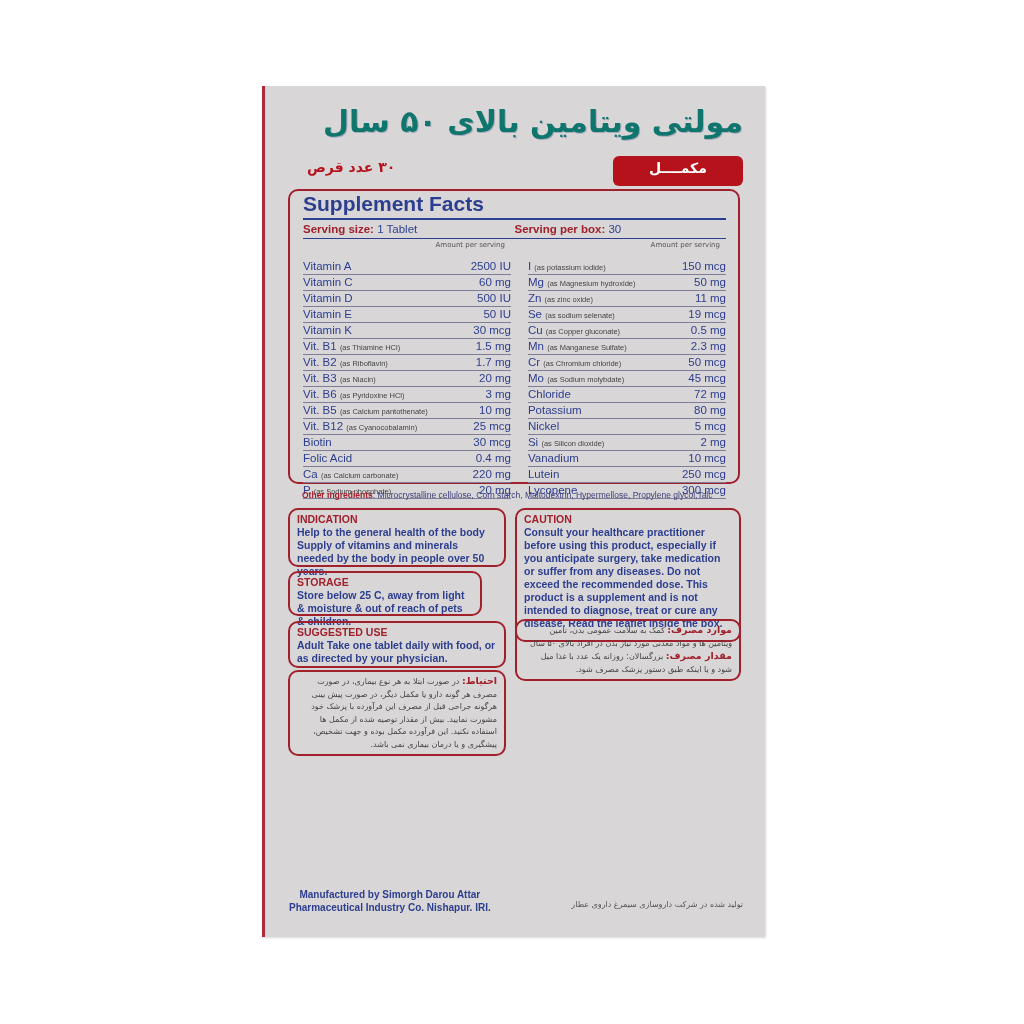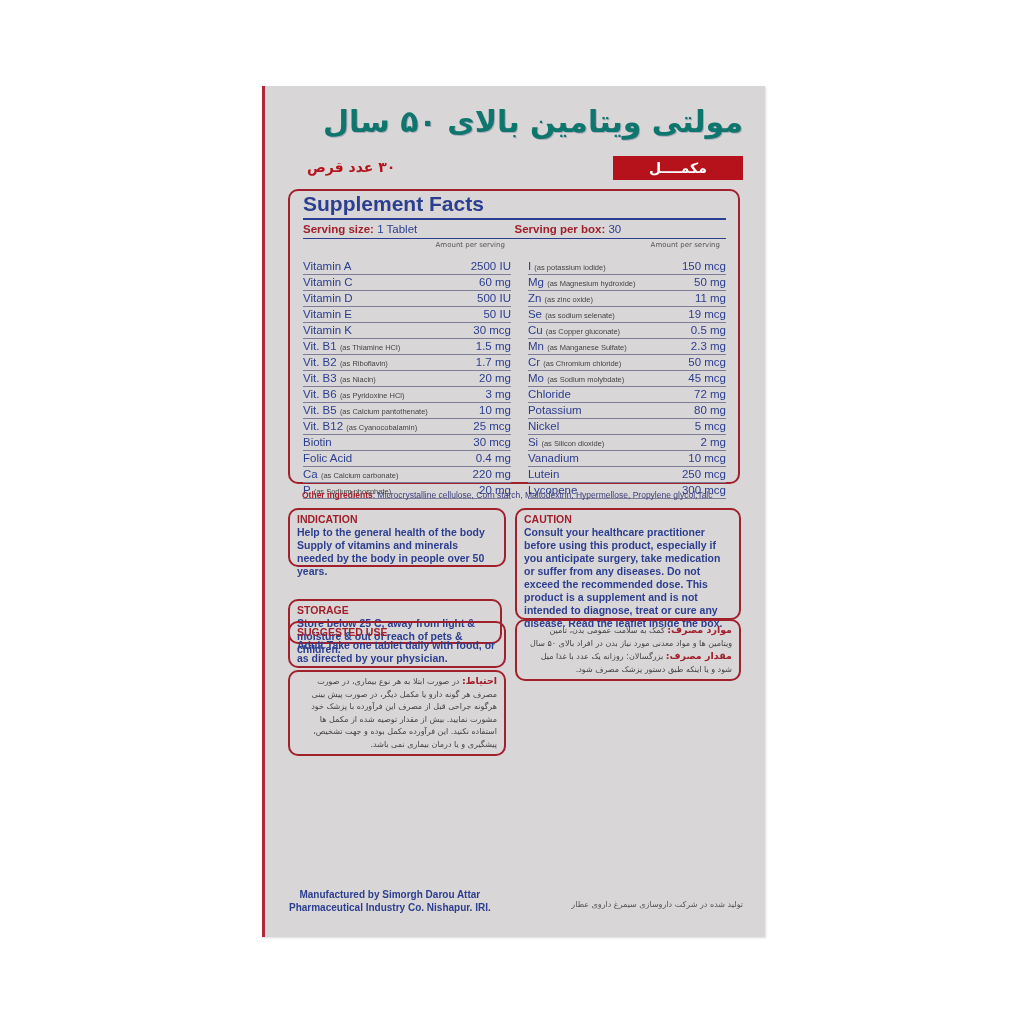--- a/index.html
+++ b/index.html
@@ -1,19 +1,19 @@
 <!DOCTYPE html>
 <html><head>
 <meta charset="utf-8">
 <style>
   html, body { margin: 0; padding: 0; }
   body { width: 1024px; height: 1024px; background: #ffffff; position: relative; overflow: hidden; font-family: "DejaVu Sans", sans-serif; }
   .box { position: absolute; left: 262px; top: 86px; width: 500px; height: 851px; background: #d9d6d7; border-left: 3px solid #b0283c; box-shadow: 1px 1px 2px rgba(0,0,0,0.15); }
   .title-fa { position: absolute; right: 22px; top: 18px; font-size: 30px; font-weight: bold; color: #0f766e; direction: rtl; font-family: "DejaVu Sans", sans-serif; letter-spacing: -0.5px; text-shadow: 1px 1px 0 #aab; }
-  .badge { position: absolute; right: 22px; top: 70px; width: 130px; height: 24px; background: #b5121b; border-radius: 0; color: #fff; font-weight: bold; font-size: 14px; text-align: center; line-height: 24px; direction: rtl; }
+  .badge { position: absolute; right: 22px; top: 70px; width: 130px; height: 30px; background: #b5121b; border-radius: 6px; color: #fff; font-weight: bold; font-size: 14px; text-align: center; line-height: 24px; direction: rtl; }
   .count-fa { position: absolute; left: 42px; top: 73px; color: #b5121b; font-size: 14px; font-weight: bold; direction: rtl; }
   .facts { position: absolute; left: 23px; top: 103px; width: 452px; height: 295px; border: 2px solid #a0202c; border-radius: 10px; box-sizing: border-box; padding: 0 12px 0 13px; }
   .facts-title { font-family: "Liberation Sans", sans-serif; font-weight: bold; color: #2c3e8f; font-size: 21px; margin-top: 1px; height: 26px; }
   .serving-row { display: flex; border-top: 2px solid #2c3e8f; border-bottom: 1.5px solid #2c3e8f; height: 18px; align-items: center; font-size: 11.5px; font-family: "Liberation Sans", sans-serif; }
   .serving-row .lbl { color: #a0202c; font-weight: bold; }
   .serving-row .val { color: #2c3e8f; }
   .serving-row .half { width: 242px; }
   .cols { display: flex; }
   .col { width: 210px; }
   .col.right { margin-left: 17px; width: 200px; }
@@ -173,33 +173,33 @@
         </div>
     </div>
   </div>
 
   <div class="other"><b>Other ingredients</b><span>: Microcrystalline cellulose, Corn starch, Maltodextrin, Hypermellose, Propylene glycol,Talc</span></div>
 
   <div class="panel" style="left:23px;top:422px;width:218px;height:59px;">
     <div class="hd">INDICATION</div>
     <div>Help to the general health of the body Supply of vitamins and minerals needed by the body in people over 50 years.</div>
   </div>
-  <div class="panel" style="left:23px;top:485px;width:214px;height:45px;margin-top:28px;">
+  <div class="panel" style="left:23px;top:485px;width:194px;height:45px;">
     <div class="hd">STORAGE</div>
     <div>Store below 25 C, away from light &amp; moisture &amp; out of reach of pets &amp; children.</div>
   </div>
   <div class="panel fa" style="left:23px;top:584px;width:218px;height:86px;">
     <span class="hd">احتیاط:</span><span> در صورت ابتلا به هر نوع بیماری، در صورت مصرف هر گونه دارو یا مکمل دیگر، در صورت پیش بینی هرگونه جراحی قبل از مصرف این فرآورده با پزشک خود مشورت نمایید. بیش از مقدار توصیه شده از مکمل ها استفاده نکنید. این فرآورده مکمل بوده و جهت تشخیص، پیشگیری و یا درمان بیماری نمی باشد.</span>
   </div>
   <div class="panel" style="left:23px;top:535px;width:218px;height:47px;">
     <div class="hd">SUGGESTED USE</div>
     <div>Adult Take one tablet daily with food, or as directed by your physician.</div>
   </div>
 
-  <div class="panel" style="left:250px;top:422px;width:226px;height:112px;">
+  <div class="panel" style="left:250px;top:422px;width:226px;height:134px;">
     <div class="hd">CAUTION</div>
     <div>Consult your healthcare practitioner before using this product, especially if you anticipate surgery, take medication or suffer from any diseases. Do not exceed the recommended dose. This product is a supplement and is not intended to diagnose, treat or cure any disease. Read the leaflet inside the box.</div>
   </div>
   <div class="panel fa" style="left:250px;top:533px;width:226px;height:62px;">
     <span class="hd">موارد مصرف:</span><span> کمک به سلامت عمومی بدن، تامین ویتامین ها و مواد معدنی مورد نیاز بدن در افراد بالای ۵۰ سال</span><br>
     <span class="hd">مقدار مصرف:</span><span> بزرگسالان: روزانه یک عدد با غذا میل شود و یا اینکه طبق دستور پزشک مصرف شود.</span>
   </div>
 
   <div class="mfr">
     <div>Manufactured by Simorgh Darou Attar</div>

